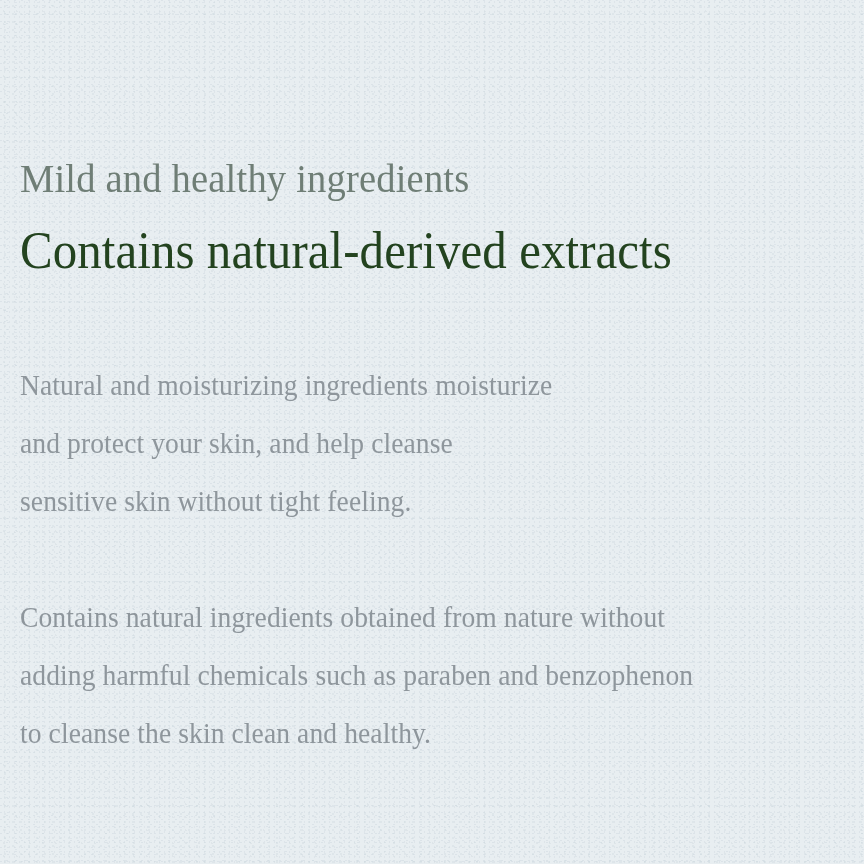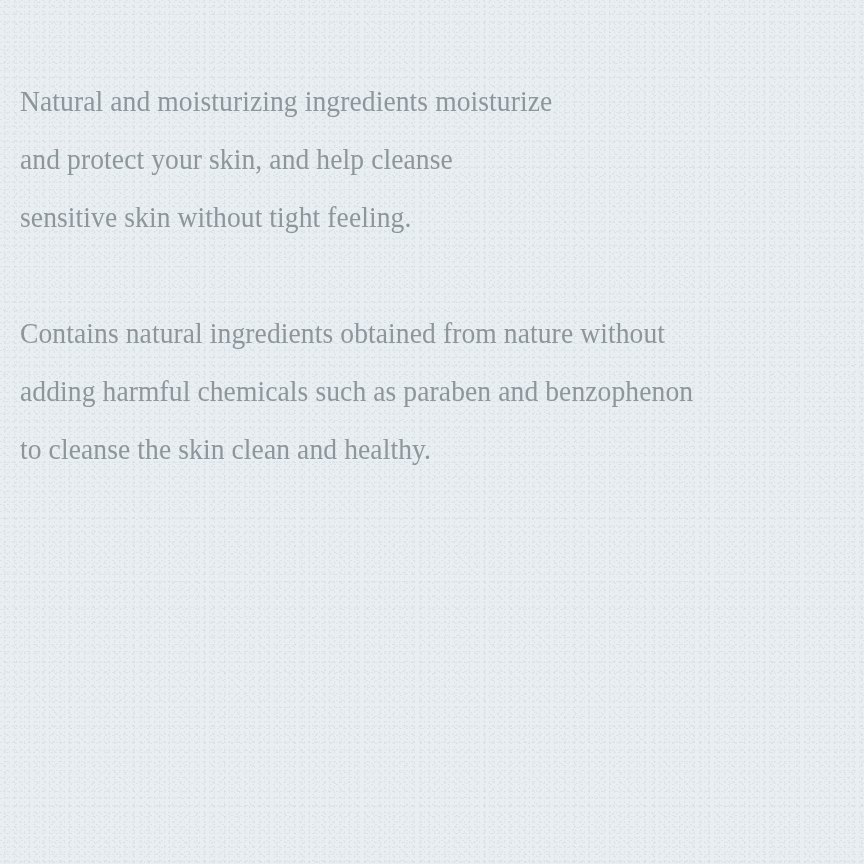--- a/index.html
+++ b/index.html
@@ -94,20 +94,24 @@
     white-space: nowrap;
   }
 </style>
 </head>
 <body>
 
 <div id="noise-overlay"></div>
 
 <section id="section-ingredients">
 
+  <div class="heading-block">
+    <h2 id="eyebrow-heading">Mild and healthy ingredients</h2>
+    <h1 id="main-heading">Contains natural-derived extracts</h1>
+  </div>
 
   <div class="body-block">
 
     <p class="body-paragraph">
       <span class="line">Natural and moisturizing ingredients moisturize</span>
       <span class="line">and protect your skin, and help cleanse</span>
       <span class="line">sensitive skin without tight feeling.</span>
     </p>
 
     <p class="body-paragraph">

